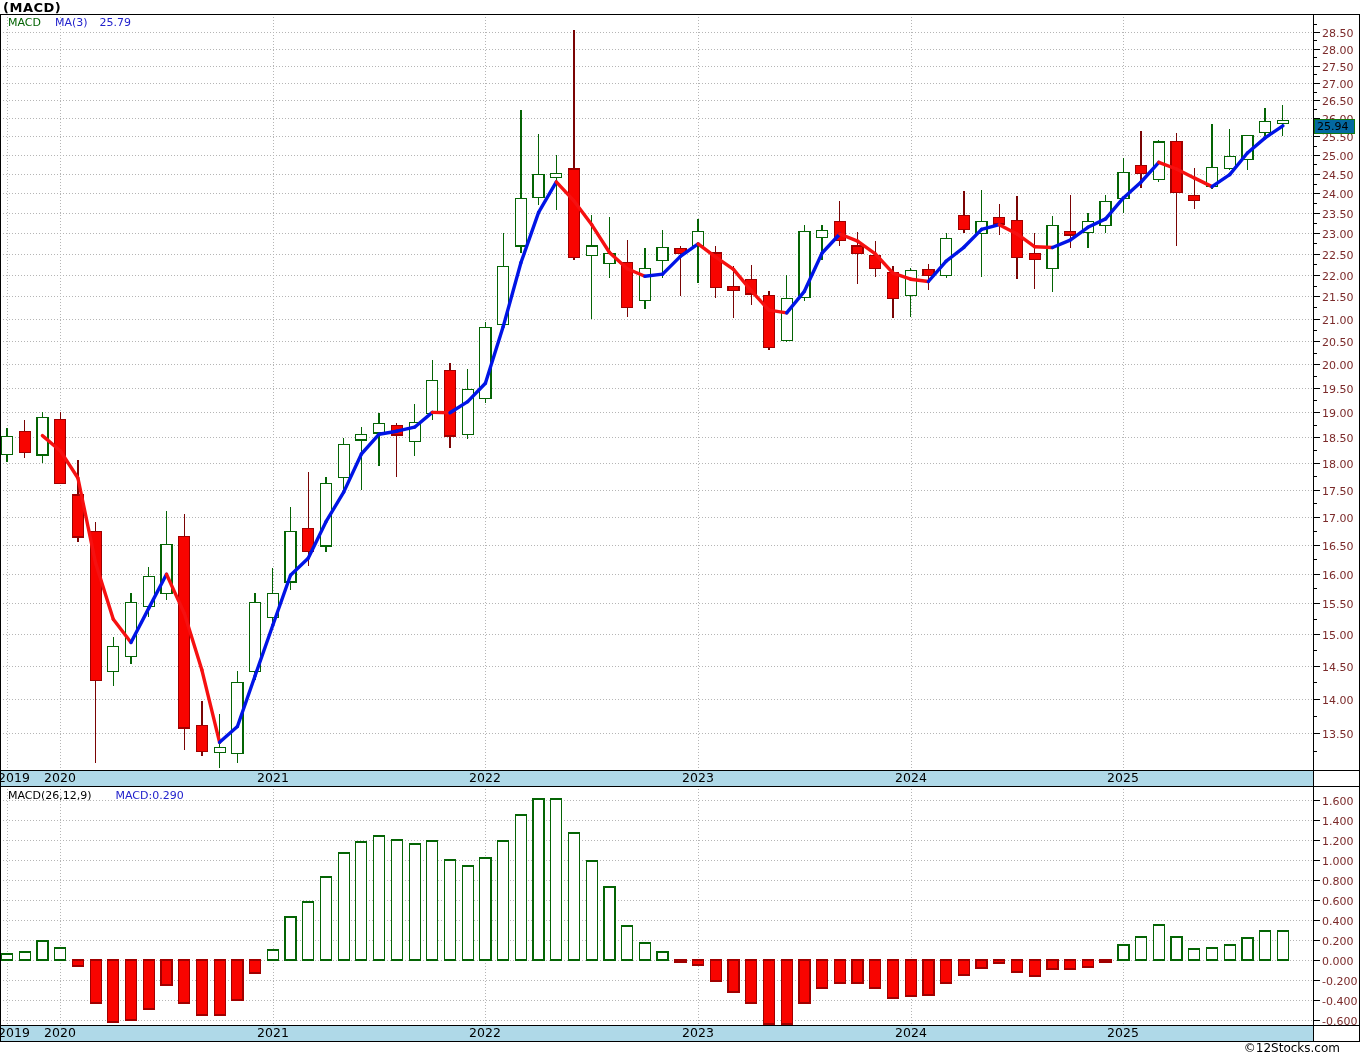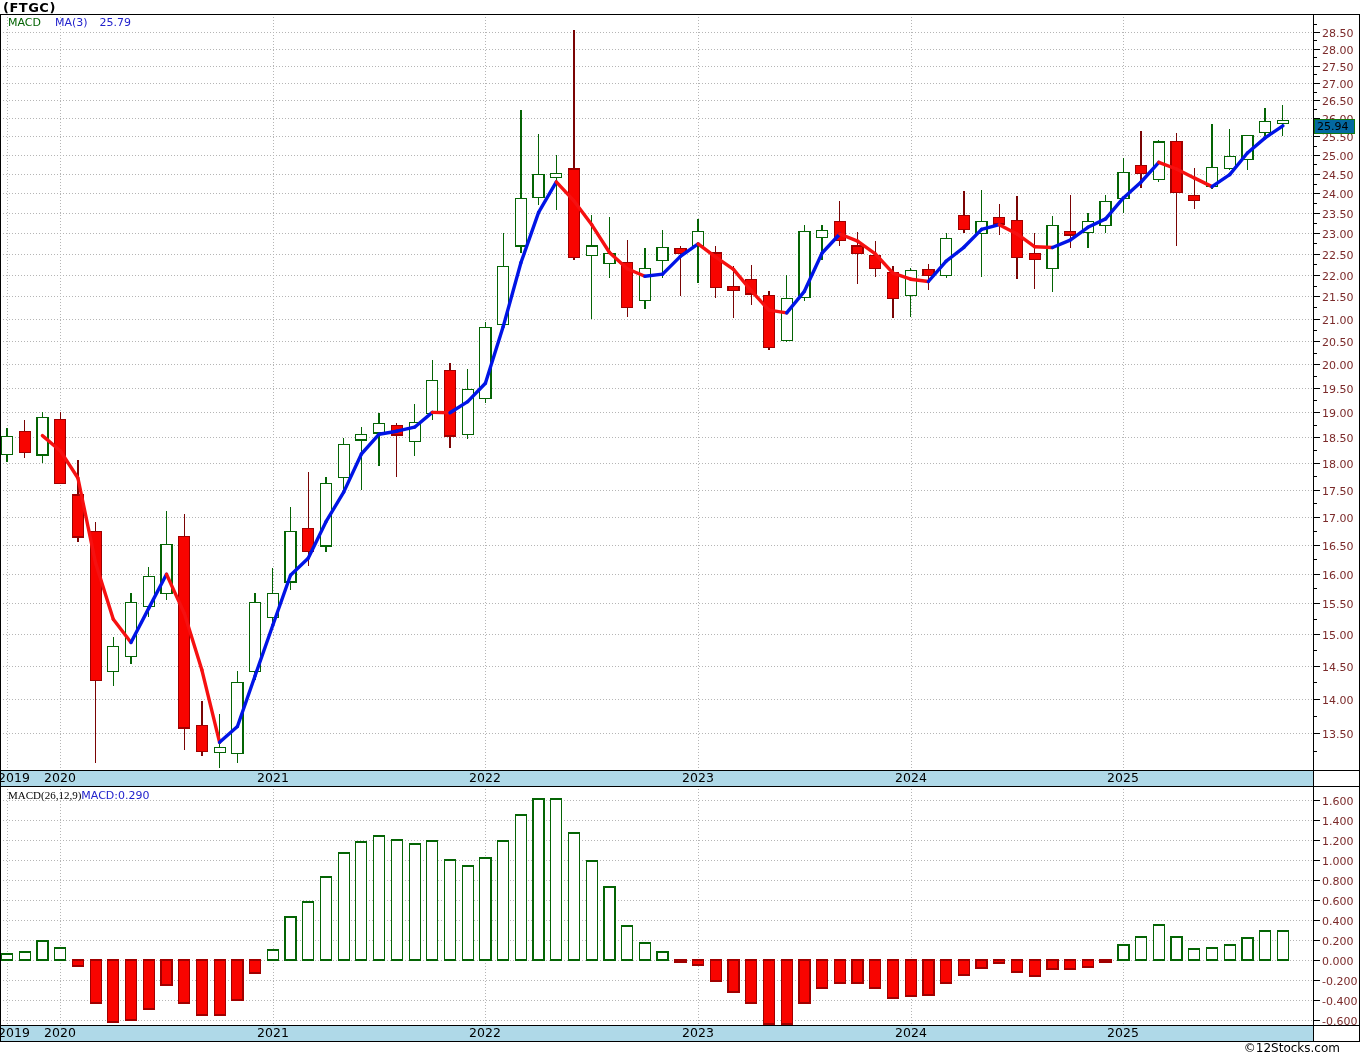--- a/index.html
+++ b/index.html
@@ -6,21 +6,21 @@
   .page{position:relative;width:1360px;height:1056px;background:#fff;overflow:hidden;
         font-family:"DejaVu Sans","Liberation Sans",sans-serif;}
   svg{position:absolute;left:0;top:0;}
   .overlay{position:absolute;white-space:nowrap;}
   .title{left:3px;top:0;font-size:13px;font-weight:bold;color:#000;letter-spacing:0.5px;}
   .legend{left:8px;top:16px;font-size:11px;}
   .legend .sym{color:#046404;margin-right:14px;}
   .legend .ma{color:#2222cc;margin-right:12px;}
   .legend .maval{color:#2222cc;margin-top:33px;}
   .legend2{left:8px;top:789px;font-size:11px;}
-  .legend2 .nm{color:#000;margin-right:0;font-family:Liberation Serif, serif;}
+  .legend2 .nm{color:#000;margin-right:24px;}
   .legend2 .vl{color:#2222cc;text-align:center;}
   .pricetag{left:1314px;top:119px;width:37px;height:13px;background:#0369a1;
             border:1px solid #117711;font-size:11px;line-height:13px;color:#000;
             padding-left:2px;}
   .copyright{right:20px;top:1041px;font-size:12px;color:#000;}
 </style>
 </head>
 <body>
 
 <div class="page">
@@ -535,21 +535,21 @@
         <line x1="1313" y1="940.5" x2="1317" y2="940.5" stroke="#000000" stroke-width="1" shape-rendering="crispEdges"></line>
         <line x1="1313" y1="920.5" x2="1317" y2="920.5" stroke="#000000" stroke-width="1" shape-rendering="crispEdges"></line>
         <line x1="1313" y1="900.5" x2="1317" y2="900.5" stroke="#000000" stroke-width="1" shape-rendering="crispEdges"></line>
         <line x1="1313" y1="880.5" x2="1317" y2="880.5" stroke="#000000" stroke-width="1" shape-rendering="crispEdges"></line>
         <line x1="1313" y1="860.5" x2="1317" y2="860.5" stroke="#000000" stroke-width="1" shape-rendering="crispEdges"></line>
         <line x1="1313" y1="840.5" x2="1317" y2="840.5" stroke="#000000" stroke-width="1" shape-rendering="crispEdges"></line>
         <line x1="1313" y1="820.5" x2="1317" y2="820.5" stroke="#000000" stroke-width="1" shape-rendering="crispEdges"></line>
       </g>
     </svg>
 
-  <div class="overlay title">(FTGC)</div>
+  <div class="overlay title">(MACD)</div>
 
   <div class="overlay legend">
     <span class="sym">MACD</span><span class="ma">MA(3)</span><span class="maval">25.79</span>
   </div>
 
   <div class="overlay legend2">
     <span class="nm">MACD(26,12,9)</span><span class="vl">MACD:0.290</span>
   </div>
 
   <div class="overlay pricetag">25.94</div>

